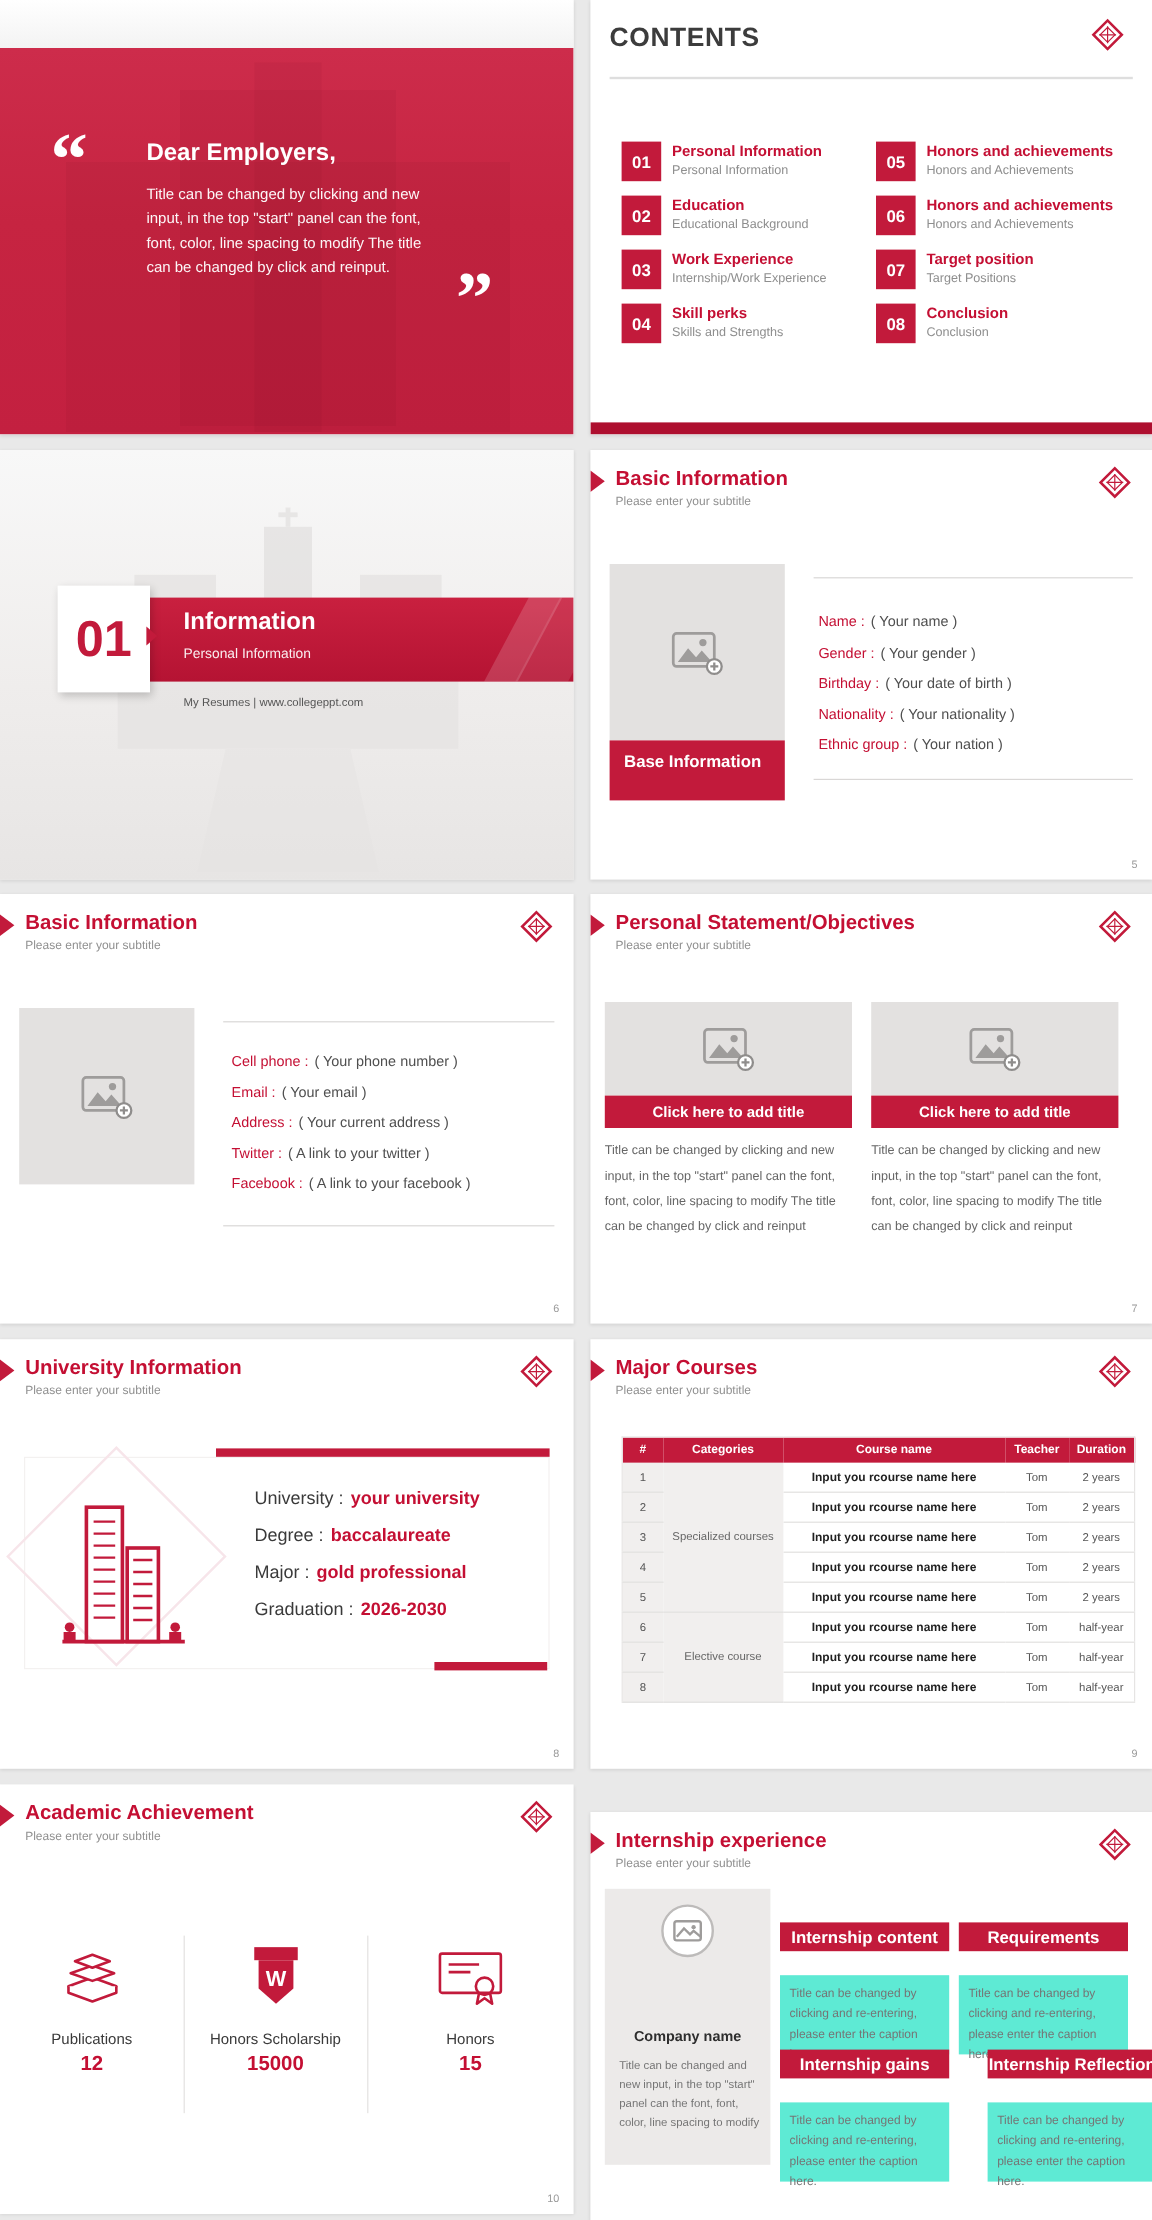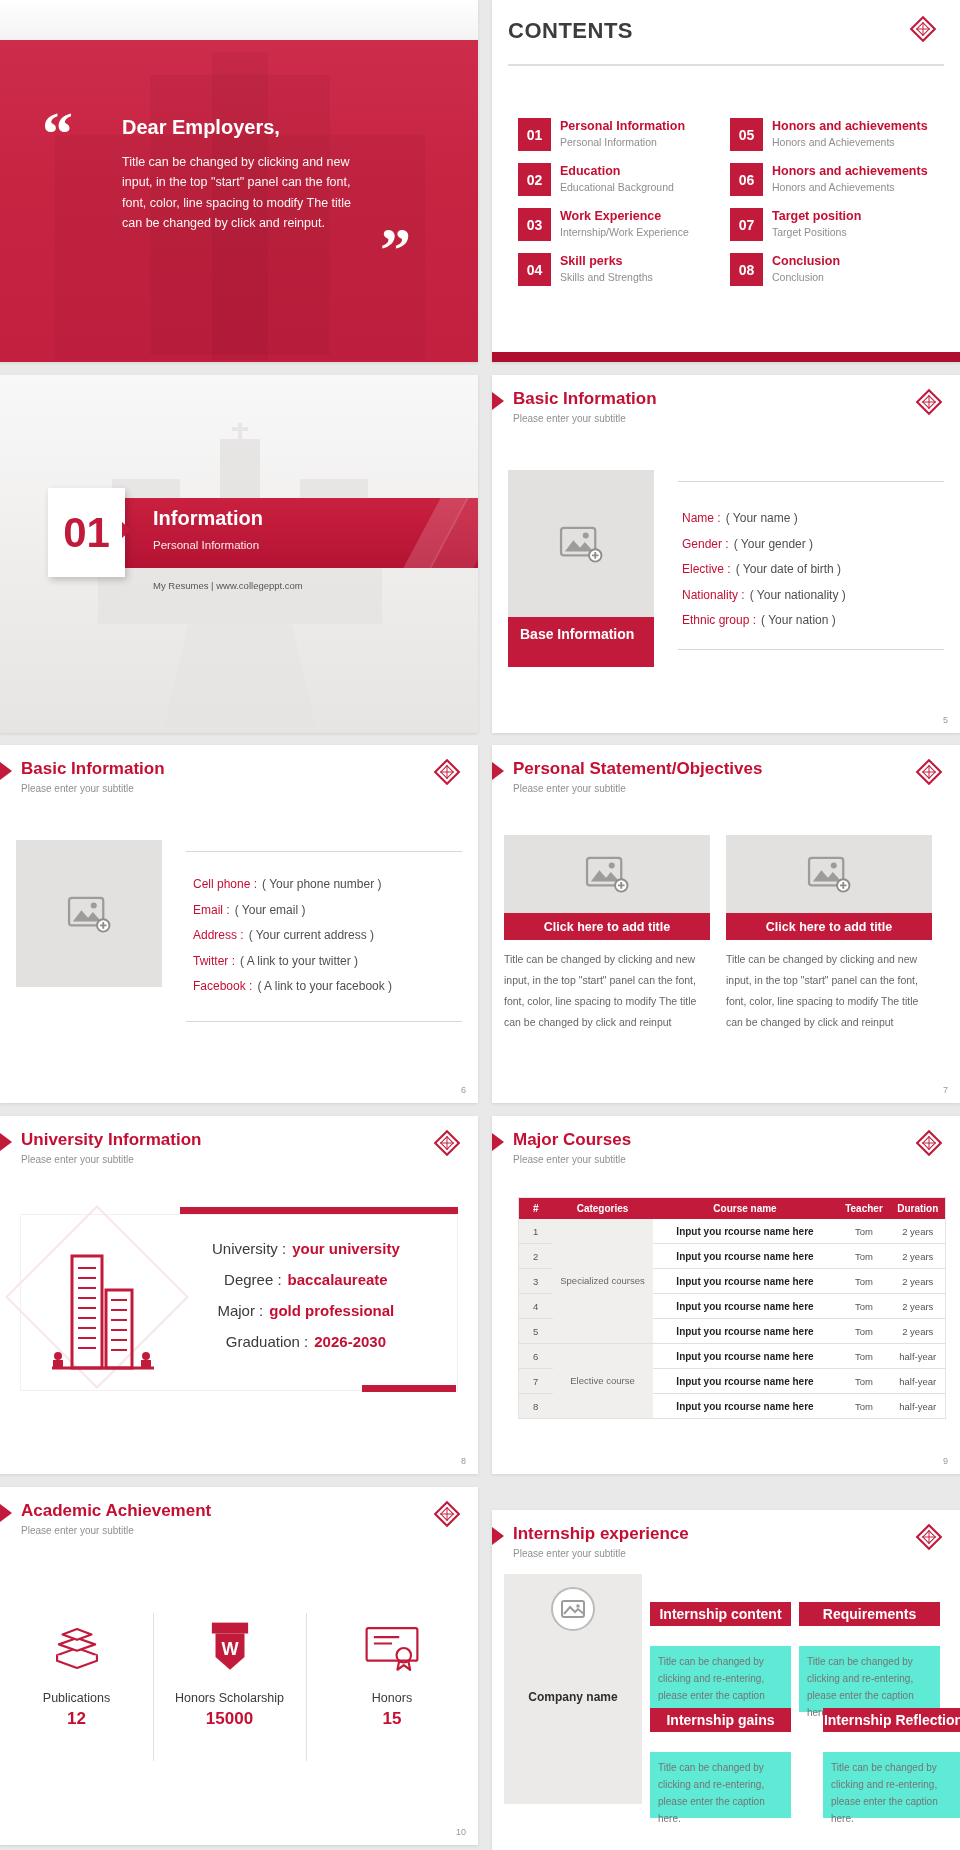--- a/index.html
+++ b/index.html
@@ -77,21 +77,21 @@
   .cimg{height:78px;background:var(--ph);display:flex;align-items:center;justify-content:center;}
   .cbtn{height:27px;background:var(--red);color:#fff;font-size:12.5px;font-weight:700;display:flex;align-items:center;justify-content:center;}
   .ccap{margin-top:9px;font-size:10.5px;line-height:2.0;color:#666;}
 
   
   .s-univ{left:0;top:1116px;width:478px;height:358px;}
   .ubar1{position:absolute;left:180px;top:91px;width:278px;height:7px;background:var(--red);}
   .ubox{position:absolute;left:20px;top:98px;width:436px;height:175px;background:#fff;border:1px solid #f3f1f0;}
   .uwm{position:absolute;left:32px;top:116px;width:126px;height:126px;border:2px solid #f7e5ea;transform:rotate(45deg);}
   .ubld{position:absolute;left:42px;top:122px;width:120px;height:148px;}
-  .urows{position:absolute;left:212px;top:124px;text-align:center;}
+  .urows{position:absolute;left:212px;top:124px;}
   .urow{font-size:15px;margin-bottom:14px;white-space:nowrap;}
   .ulab{color:#3a3a3a;}
   .uval{color:var(--red-text);font-weight:700;margin-left:6px;}
   .ubar2{position:absolute;left:362px;top:269px;width:94px;height:7px;background:var(--red);}
 
   
   .s-courses{left:492px;top:1116px;width:468px;height:358px;}
   .ctable{position:absolute;left:26px;top:81px;border-collapse:collapse;table-layout:fixed;width:427px;border:1px solid #e6e4e3;}
   .ctable th{background:var(--red);color:#fff;font-size:10px;font-weight:700;height:21px;padding:0;}
   .ctable td{font-size:9.5px;color:#555;text-align:center;height:24px;border-bottom:1px solid #e2e0df;background:#fff;padding:0;}
@@ -253,21 +253,21 @@
         <path d="M6 28 L15 16 L22 24 L27 18 L36 28 Z" fill="#9e9c9b"></path>
         <circle cx="38" cy="32" r="6.5" fill="#fff" stroke="#8f8d8c" stroke-width="2"></circle>
         <path d="M38 28.5 V35.5 M34.5 32 H41.5" stroke="#8f8d8c" stroke-width="2"></path>
       </svg>
   </div>
   <div class="redlabel">Base Information</div>
   <div class="hl" style="left:186px;top:106px;width:266px"></div>
   <div class="fields">
     <div class="frow"><span class="flab">Name :</span><span class="fval">( Your name )</span></div>
     <div class="frow"><span class="flab">Gender :</span><span class="fval">( Your gender )</span></div>
-    <div class="frow"><span class="flab">Elective :</span><span class="fval">( Your date of birth )</span></div>
+    <div class="frow"><span class="flab">Birthday :</span><span class="fval">( Your date of birth )</span></div>
     <div class="frow"><span class="flab">Nationality :</span><span class="fval">( Your nationality )</span></div>
     <div class="frow"><span class="flab">Ethnic group :</span><span class="fval">( Your nation )</span></div>
   </div>
   <div class="hl" style="left:186px;top:274px;width:266px"></div>
   <div class="pg">5</div>
 </section>
 
 <section class="slide s-contact">
   <div class="hd">
     <span class="tri"></span>
@@ -550,20 +550,21 @@
       </g>
     </svg>
   <div class="ipanel">
     <svg class="iphoto" viewBox="0 0 46 46">
       <circle cx="23" cy="23" r="21" fill="#ffffff" stroke="#bdbbba" stroke-width="2"></circle>
       <rect x="12" y="15" width="22" height="16" rx="2" fill="none" stroke="#9e9c9b" stroke-width="2"></rect>
       <circle cx="28" cy="20" r="1.8" fill="#9e9c9b"></circle>
       <path d="M14 28 l6 -7 l5 5 l3 -3 l6 5" fill="none" stroke="#9e9c9b" stroke-width="2"></path>
     </svg>
     <div class="iname">Company name</div>
+    <div class="icap">Title can be changed and new input, in the top "start" panel can the font, font, color, line spacing to modify</div>
   </div>
   <div class="ibox ib1">
     <div class="ihdr">Internship content</div>
     <div class="ibody">Title can be changed by clicking and re-entering, please enter the caption here.</div>
   </div>
   <div class="ibox ib2">
     <div class="ihdr">Requirements</div>
     <div class="ibody">Title can be changed by clicking and re-entering, please enter the caption here.</div>
   </div>
   <div class="ibox ib3">

